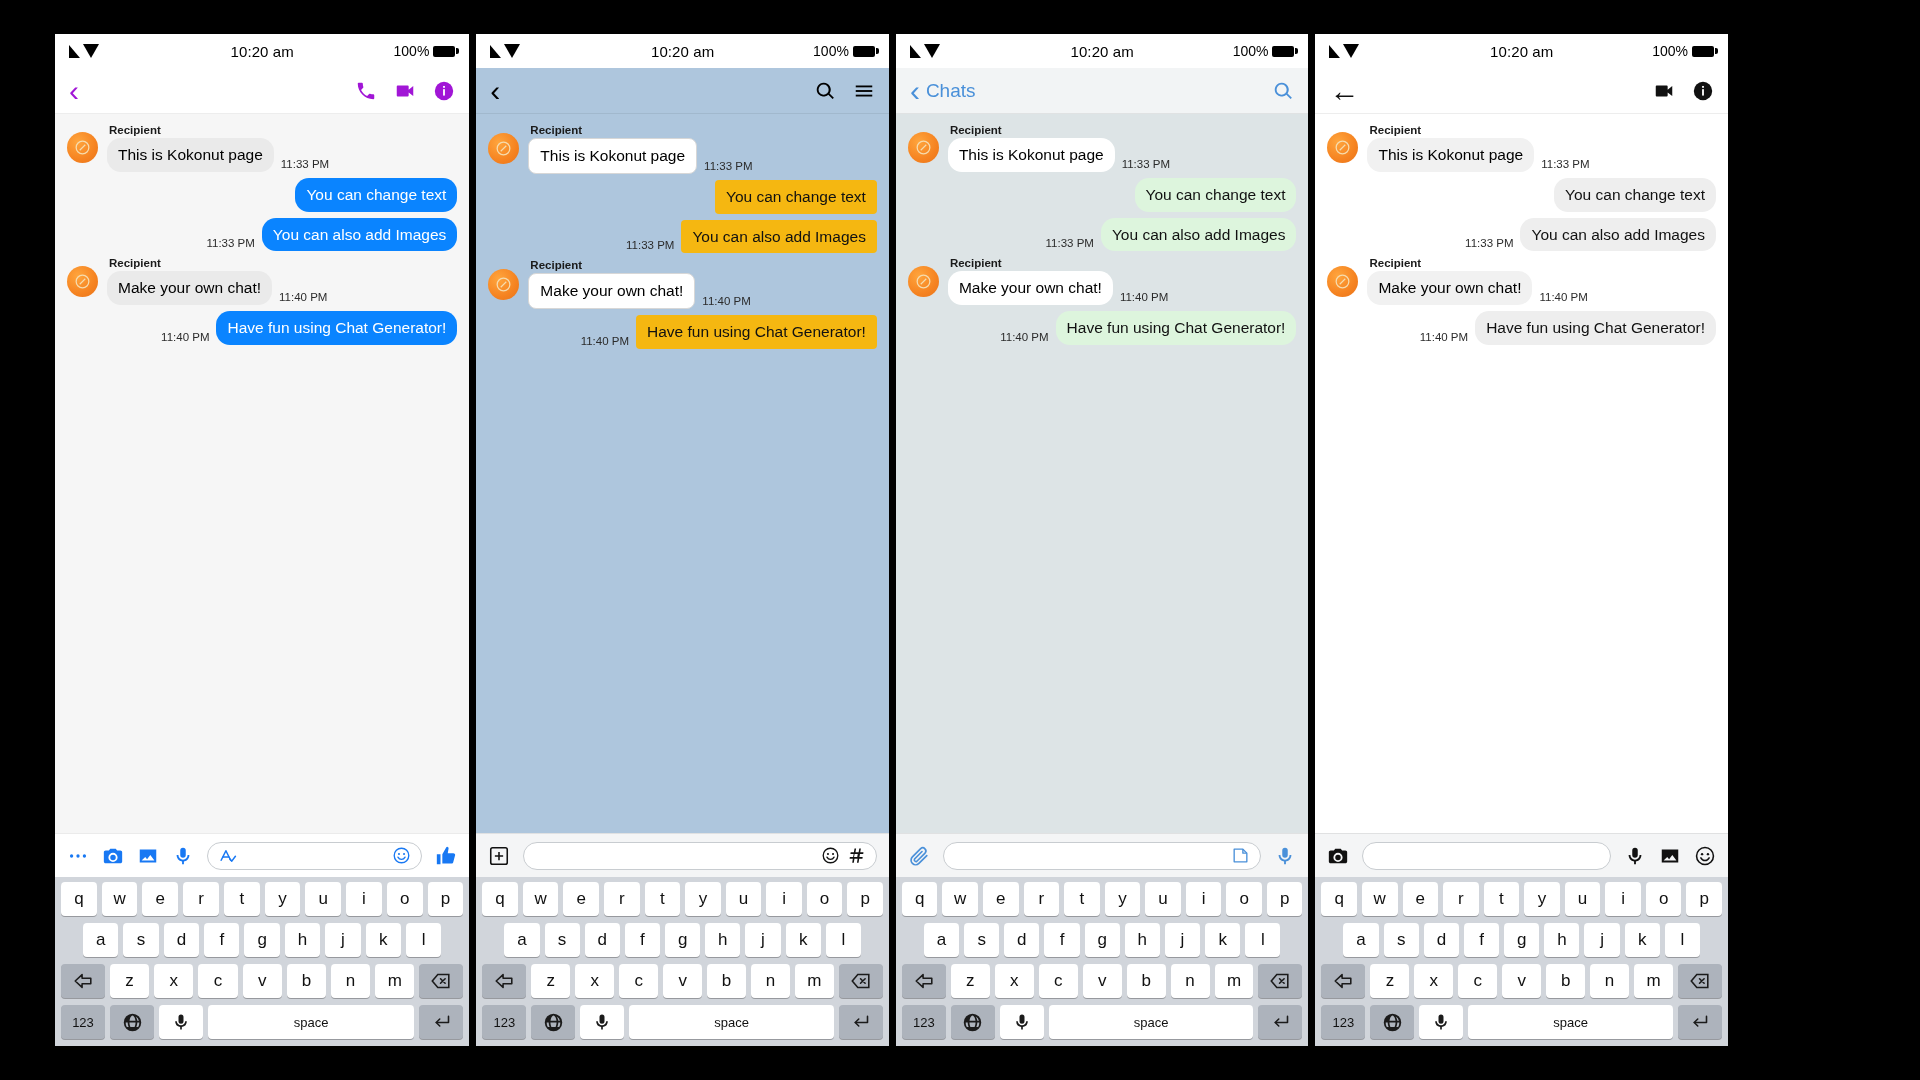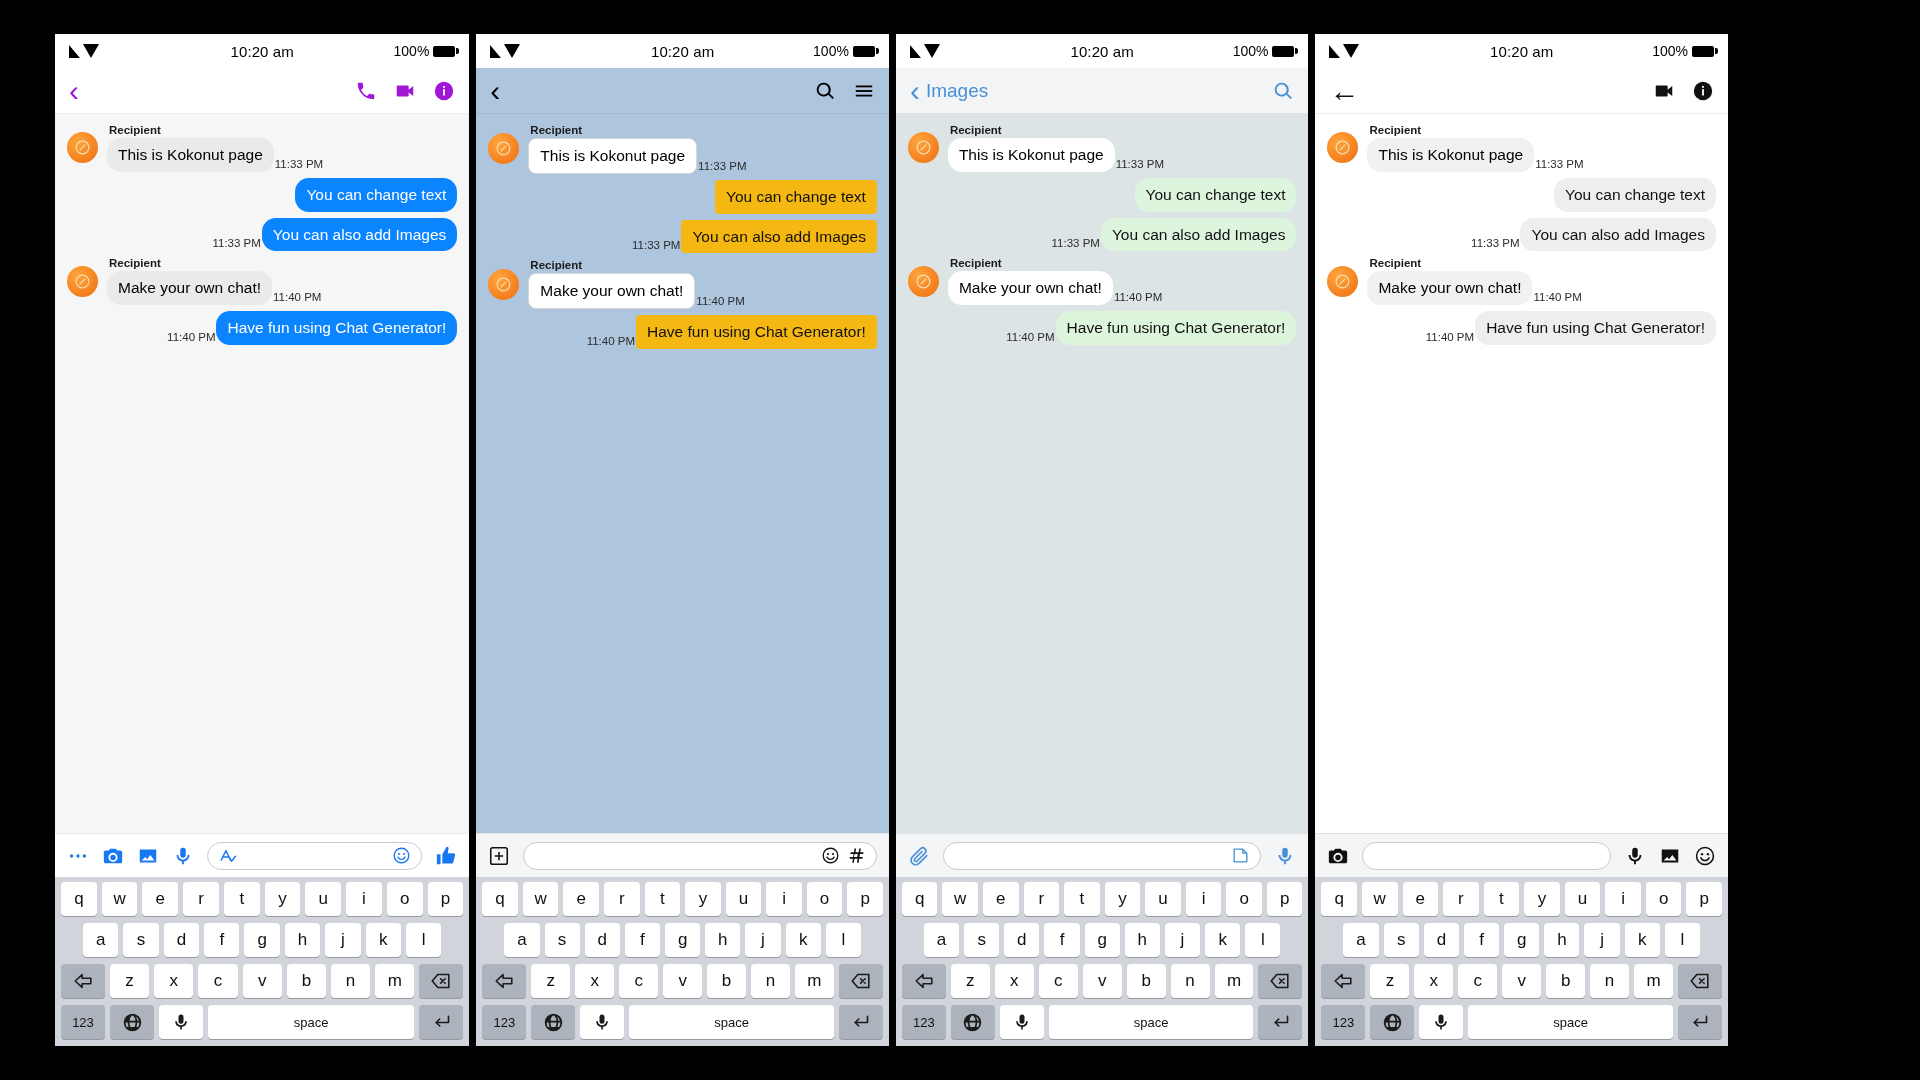--- a/index.html
+++ b/index.html
@@ -41,21 +41,21 @@
   .row { display:flex; align-items:center; margin-bottom:6px; }
   .row.out { justify-content:flex-end; }
   .avatar { width:31px;height:31px;border-radius:50%;
     background:radial-gradient(circle at 35% 32%, #ffa53d 0%, #f58220 62%, #e8731a 100%);
     flex:0 0 31px; position:relative; margin-right:9px; }
   .avatar .glyph { position:absolute; inset:0; display:flex; align-items:center;
     justify-content:center; font-size:17px; color:#f8d9a8; }
   .bubwrap { display:flex; flex-direction:column; }
   .sender { font-size:11.5px; font-weight:bold; color:#1a1a1a; margin-bottom:2px;
     margin-left:2px; }
-  .bubline { display:flex; align-items:flex-end; gap:1px; }
+  .bubline { display:flex; align-items:flex-end; gap:7px; }
   .bub { padding:7px 11px; font-size:15.5px; line-height:1.28; max-width:250px;
     word-wrap:break-word; }
   .ts { font-size:11.5px; color:#2b2b2b; white-space:nowrap; padding-bottom:2px; }
 
   
   .inbar { flex:0 0 44px; height:44px; display:flex; align-items:center; gap:13px;
     padding:0 12px; }
   .infield { flex:1 1 auto; height:28px; border-radius:16px; display:flex;
     align-items:center; padding:0 10px; gap:7px; }
   .spacer { flex:1 1 auto; }
@@ -467,21 +467,21 @@
       <span class="tri-dn"></span>
     </div>
     <div class="sb-time">10:20 am</div>
     <div class="sb-right">
       <span>100%</span>
       <span class="batt"></span>
     </div>
   </div>
       <div class="hdr" style="background:#f2f4f5;border-bottom:1px solid rgba(0,0,0,.07)">
      <span class="chev-back" style="color:#4a90d9">‹</span>
-        <span class="hdr-title" style="color:#4a90d9">Images</span>
+        <span class="hdr-title" style="color:#4a90d9">Chats</span>
      <span class="hdr-icons">
           <span>
             <svg width="22" height="22" viewBox="0 0 24 24" fill="#4a90d9">
               <path d="M10.5 3a7.5 7.5 0 105.1 13l4.7 4.7 1.4-1.4-4.7-4.7A7.5 7.5 0 0010.5 3zm0 2a5.5 5.5 0 110 11 5.5 5.5 0 010-11z"></path>
             </svg>
           </span>
         </span>
    </div>
       <div class="thread" style="background:#dde4e6">
         <div class="row in">

